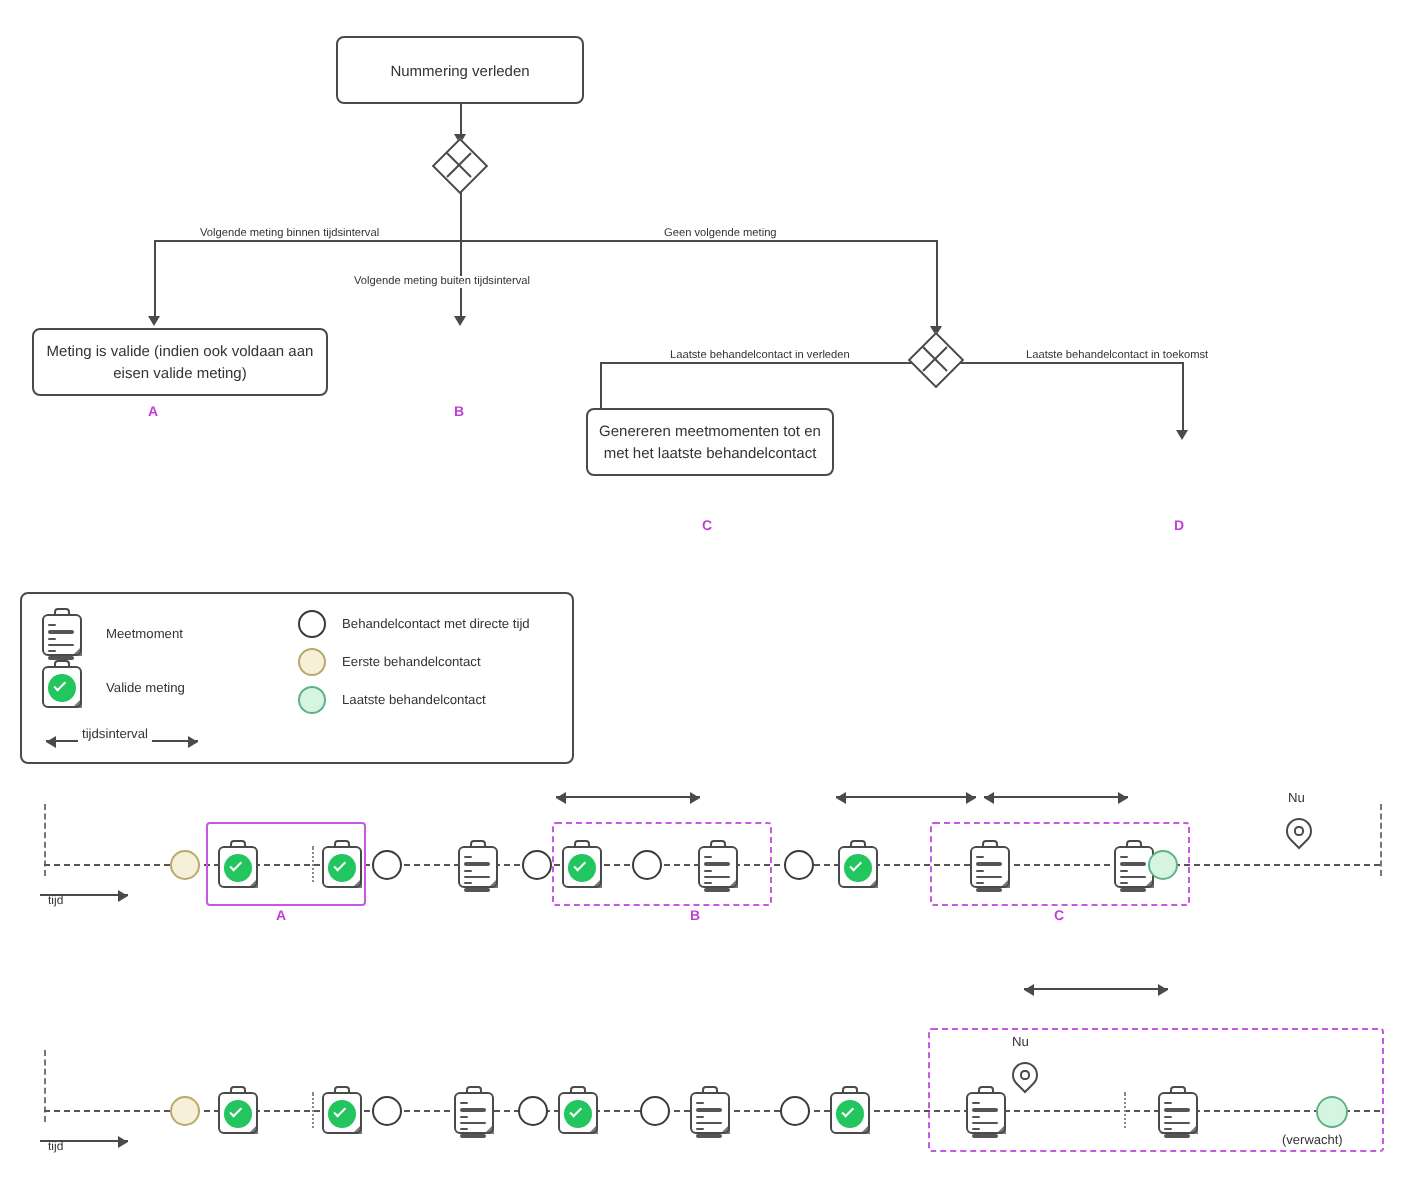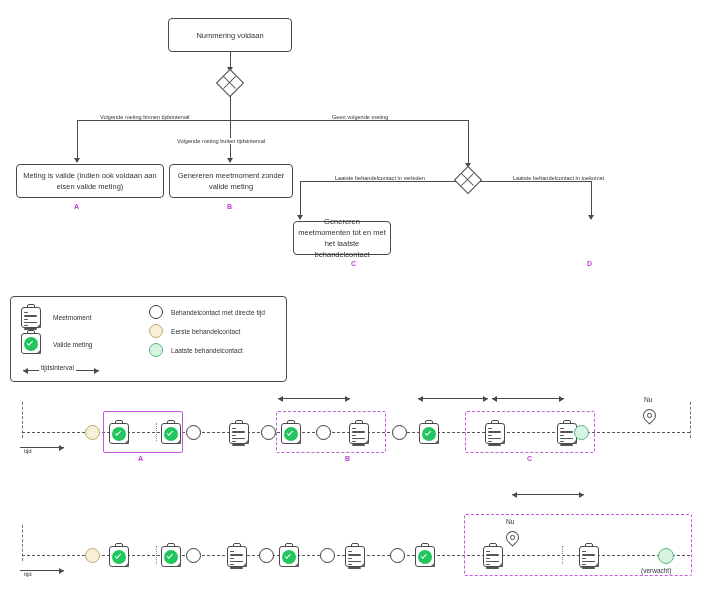--- a/index.html
+++ b/index.html
@@ -71,21 +71,21 @@
   .grp{position:absolute;box-sizing:border-box;border:1.6px dashed #c759e0;border-radius:2px;}
   .grp.solid{border-style:solid;}
   .sep{position:absolute;width:0;border-left:1px dotted #8a8a8a;}
   .expect{position:absolute;font-size:6.5px;color:#333;}
 </style>
 </head>
 <body>
 
 <div class="abs" style="left:0;top:0;width:712px;height:285px;">
 
-  <div class="node" style="left:168px;top:18px;width:124px;height:34px;">Nummering voldaan</div>
+  <div class="node" style="left:168px;top:18px;width:124px;height:34px;">Nummering verleden</div>
 
   <div class="ln lnv" style="left:230px;top:52px;height:18px;"></div>
   <div class="arrowdn" style="left:227px;top:67px;"></div>
 
   <div class="gw" style="left:217px;top:70px;">
     <div class="dia"></div>
       <div class="x1"></div>
       <div class="x2"></div>
   </div>
 
@@ -117,24 +117,23 @@
   <div class="elabel" style="left:333px;top:175px;">Laatste behandelcontact in verleden</div>
 
   <div class="ln lnh" style="left:480px;top:181px;width:112px;"></div>
   <div class="ln lnv" style="left:591px;top:181px;height:36px;"></div>
   <div class="arrowdn" style="left:588px;top:215px;"></div>
   <div class="elabel" style="left:511px;top:175px;">Laatste behandelcontact in toekomst</div>
 
   <div class="node" style="left:16px;top:164px;width:148px;height:34px;text-align:center;">Meting is valide (indien ook voldaan aan eisen valide meting)</div>
   <div class="tag" style="left:74px;top:203px;">A</div>
 
-  <div class="node" style="left:169px;top:164px;width:124px;height:34px;">Genereren meetmoment zonder valide meting</div>
   <div class="tag" style="left:227px;top:203px;">B</div>
 
-  <div class="node" style="left:293px;top:221px;width:98px;height:34px;">Genereren meetmomenten tot en met het laatste behandelcontact</div>
+  <div class="node" style="left:293px;top:204px;width:124px;height:34px;">Genereren meetmomenten tot en met het laatste behandelcontact</div>
   <div class="tag" style="left:351px;top:260px;">C</div>
 
   <div class="tag" style="left:587px;top:260px;">D</div>
 </div>
 
 <div class="legend">
 
   <div class="abs" style="left:9px;top:7px;">
     <div class="clip"><div class="clasp"></div><div class="body"></div>
       <div class="rows">

